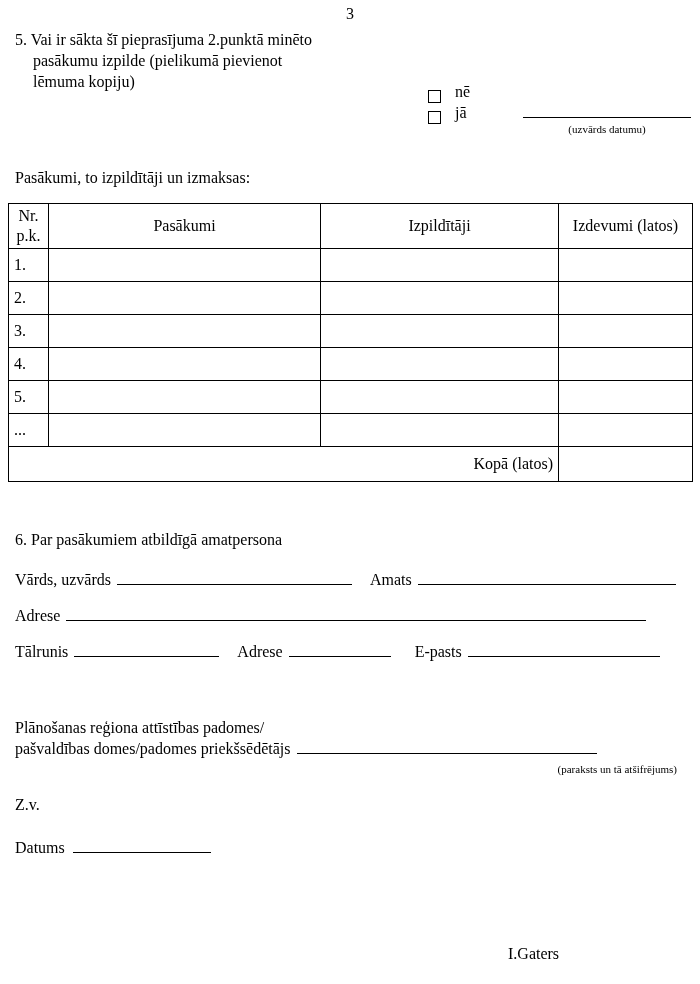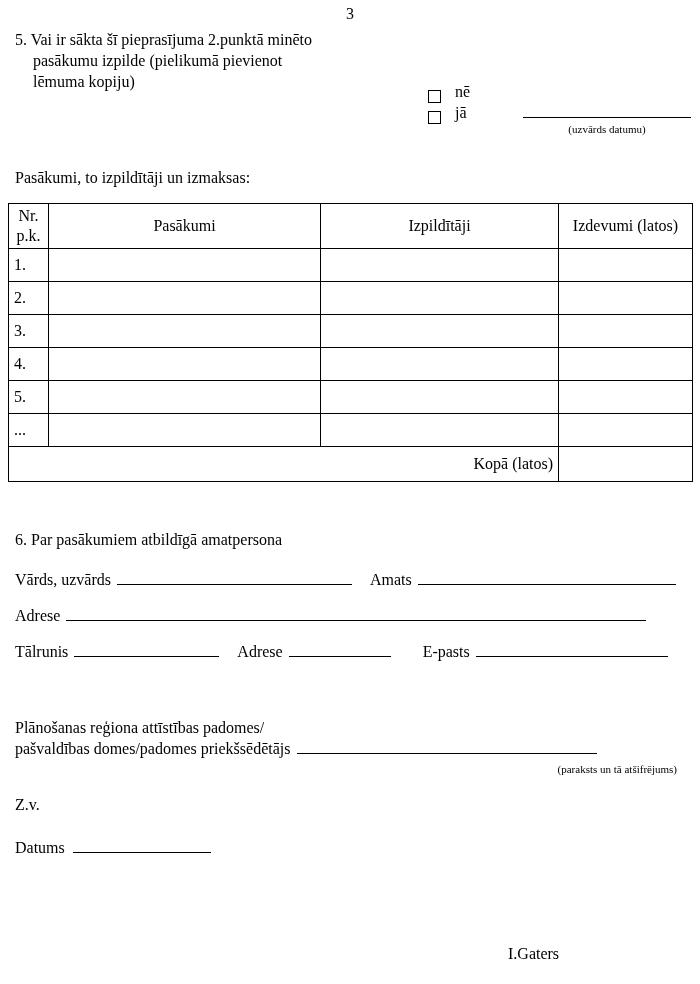--- a/index.html
+++ b/index.html
@@ -60,21 +60,21 @@
   }
   .w235 { width:235px; margin-left:6px; }
   .w258 { width:258px; margin-left:6px; }
   .w580 { width:580px; margin-left:6px; }
   .w145 { width:145px; margin-left:6px; }
   .w102 { width:102px; margin-left:6px; }
   .w192 { width:192px; margin-left:6px; }
   .w138 { width:138px; margin-left:8px; }
   .w300 { width:300px; margin-left:6px; }
   .ml18 { margin-left:18px; }
-  .ml24 { margin-left:32px; }
+  .ml24 { margin-left:24px; }
 
   .sig-block { top:718px; left:15px; width:677px; }
   .sig-caption { position:absolute; left:362px; top:44px; width:300px; text-align:right; font-size:11px; }
 
   .zv { top:795px; left:15px; }
   .date-row { top:838px; left:15px; }
 
   .footer-left { top:922px; left:70px; }
   .minister-name { top:944px; left:508px; }
 </style>

